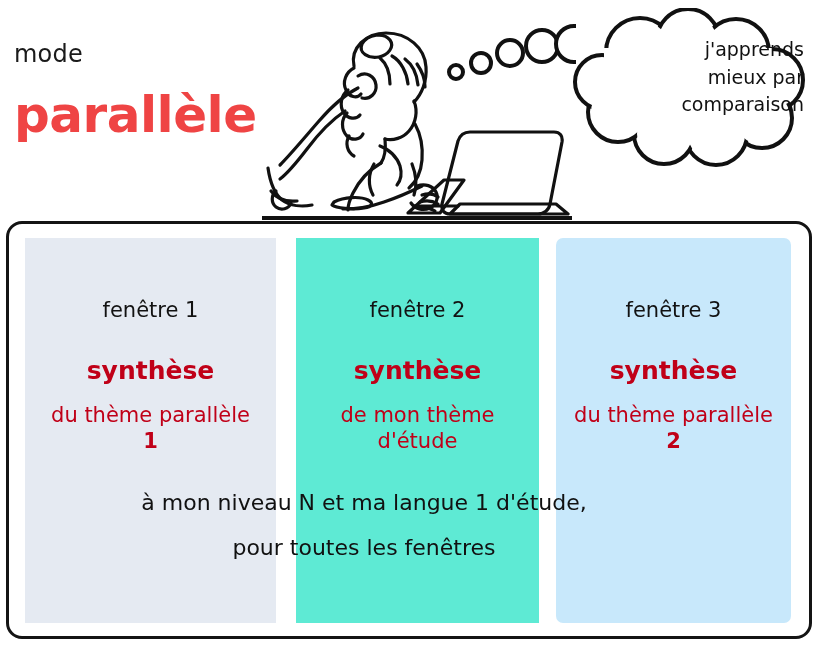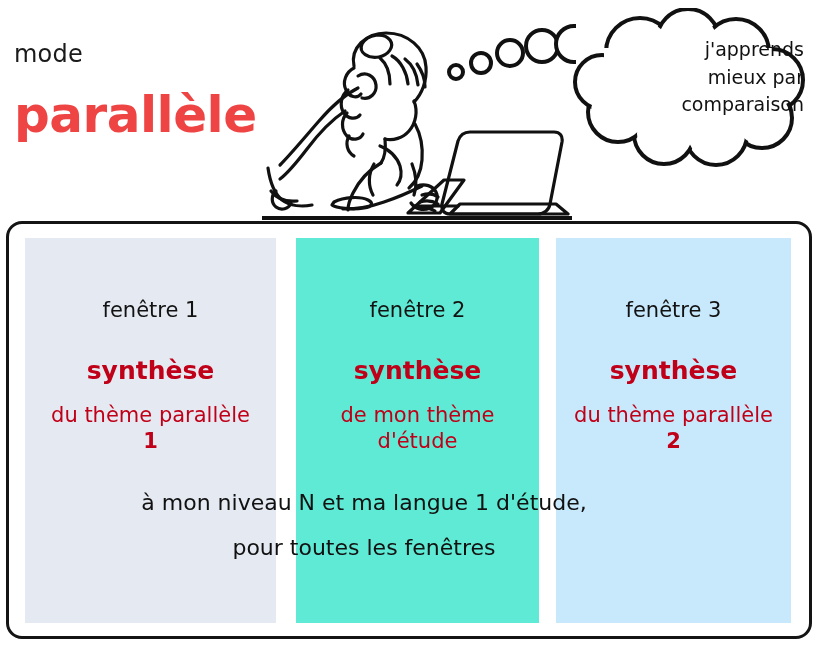--- a/index.html
+++ b/index.html
@@ -86,21 +86,21 @@
 
   
   .panel {
     position: absolute;
     top: 238px;
     width: 250px;
     height: 385px;
   }
   #panel-0 { left: 25px;  width: 251px; background: #E5EAF2; }
   #panel-1 { left: 296px; width: 243px; background: #5eead4; }
-  #panel-2 { left: 556px; width: 235px; background: #C8E8FB; }
+  #panel-2 { left: 556px; width: 235px; background: #C8E8FB; border-radius: 7px; }
 
   .panel-inner {
     position: absolute;
     left: 0;
     top: 0;
     width: 100%;
     text-align: center;
     margin-top: 31px;
   }
   .panel-heading {

